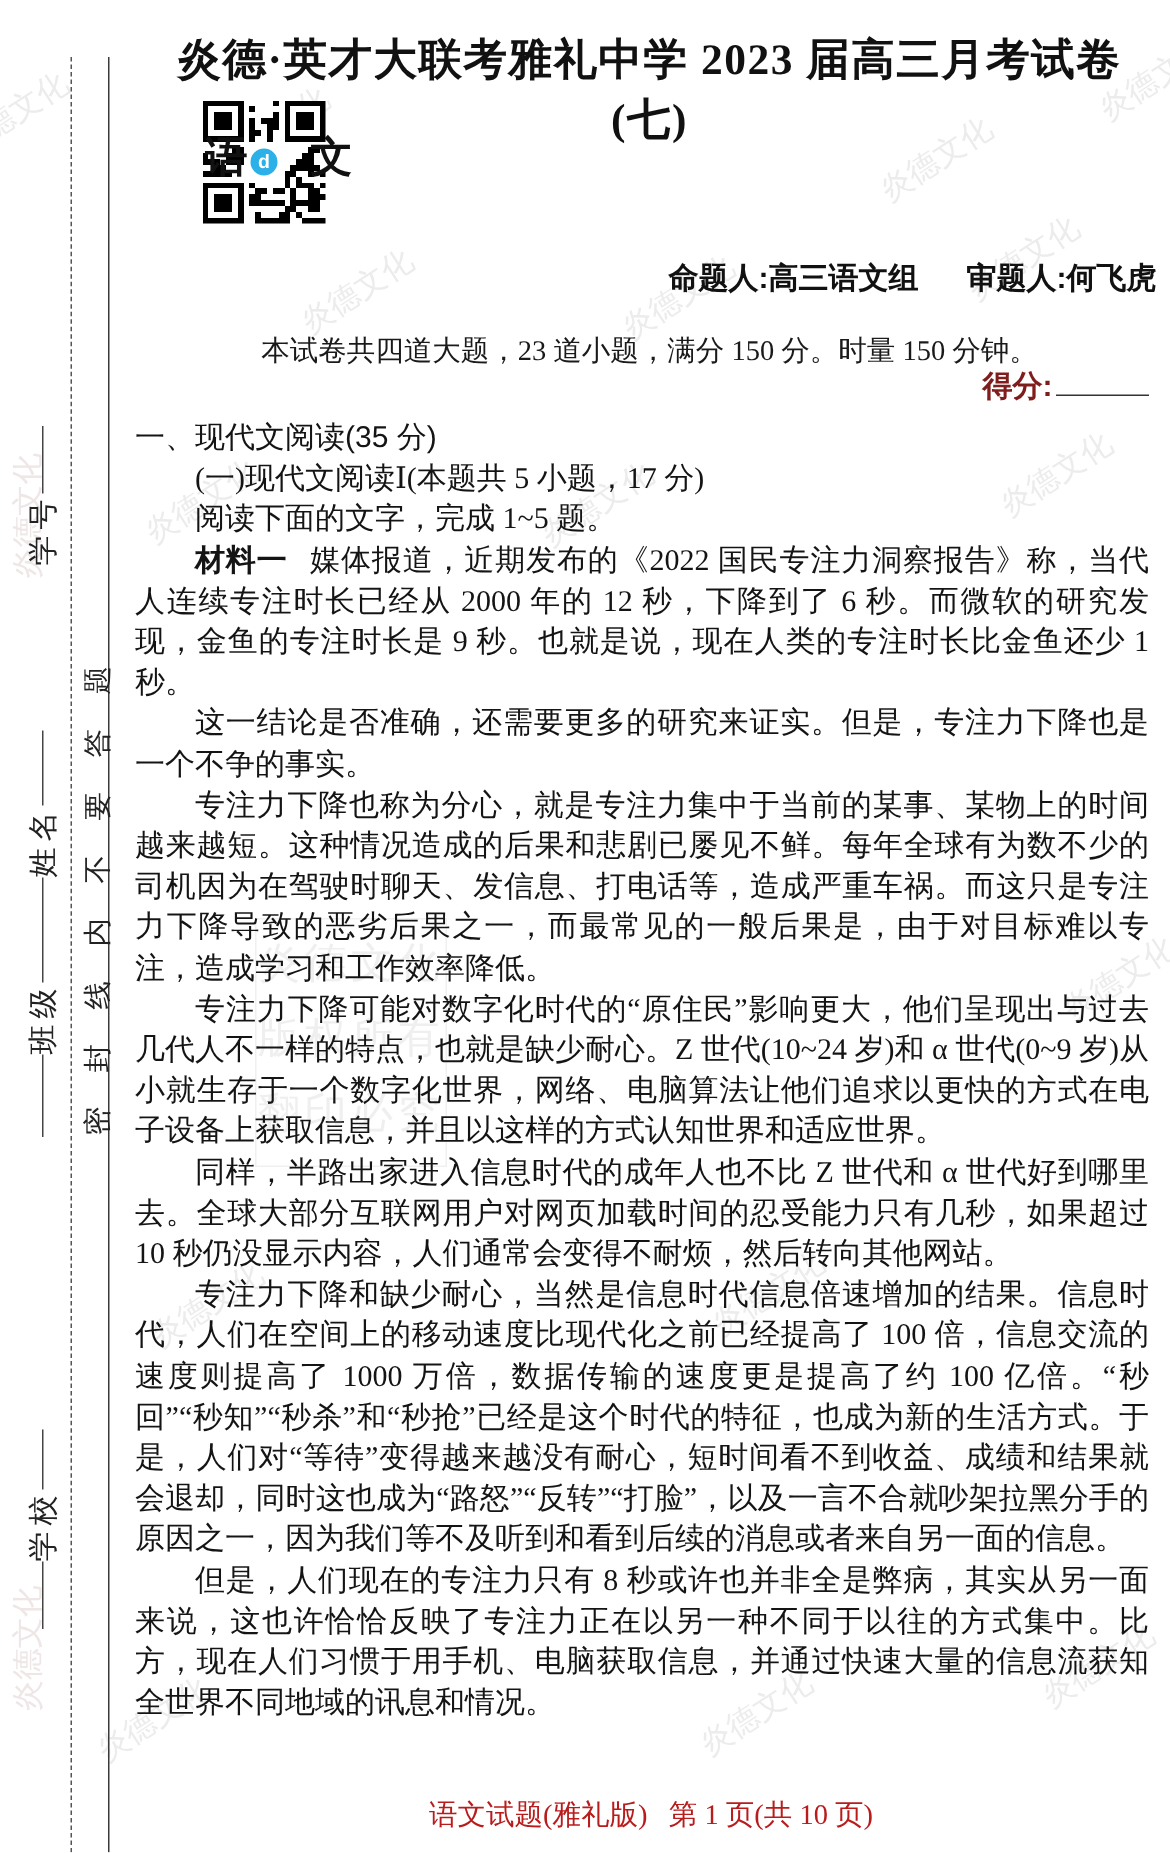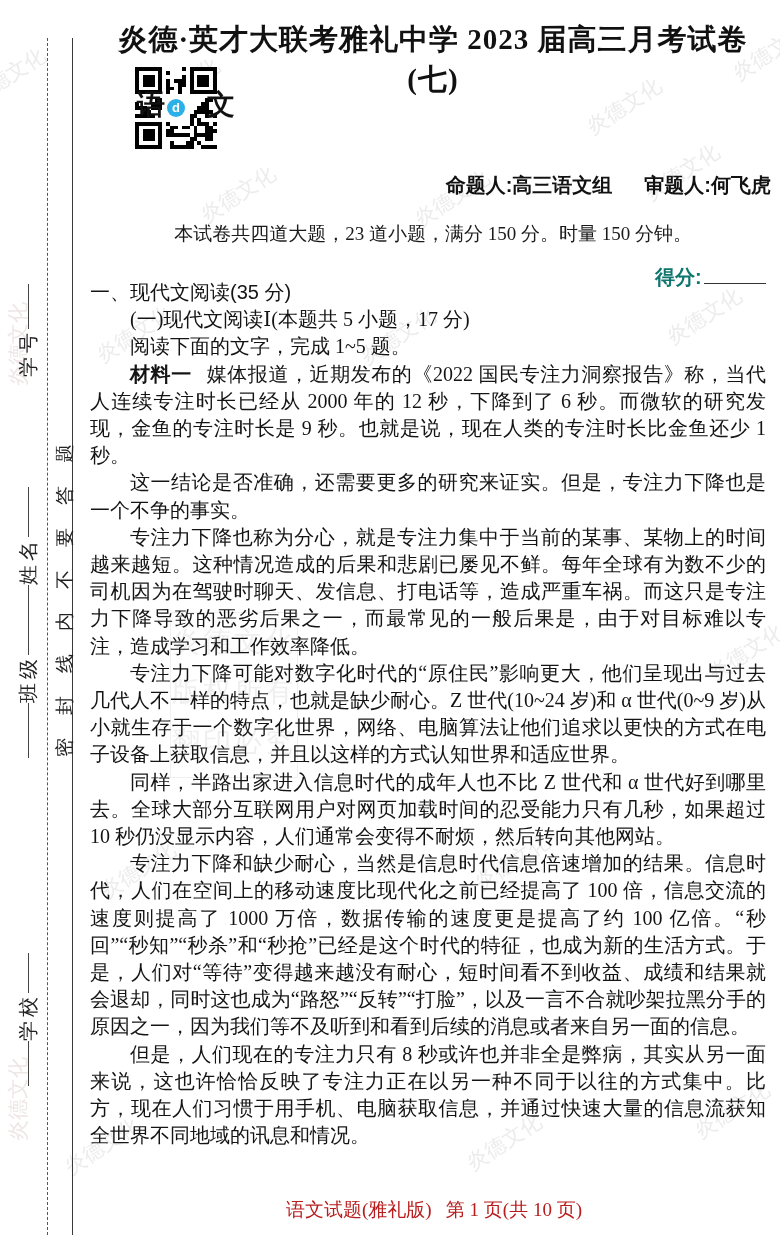--- a/index.html
+++ b/index.html
@@ -47,21 +47,21 @@
   .subject{position:absolute;left:95px;top:86px;width:676px;
            font-size:28px;font-weight:bold;letter-spacing:42px;text-indent:42px;
            font-family:"Liberation Sans","DejaVu Sans",sans-serif;color:#111;}
   .setters{position:absolute;left:95px;top:172px;width:676px;text-align:right;
            font-size:20px;font-weight:bold;
            font-family:"Liberation Sans","DejaVu Sans",sans-serif;color:#111;}
   .setters .sp{margin-left:32px;}
   .examinfo{position:absolute;left:95px;top:221px;width:676px;text-align:center;
             font-size:19px;color:#1a1a1a;}
   .score{position:absolute;left:655px;top:244px;font-size:20px;font-weight:bold;
-         font-family:"Liberation Sans","DejaVu Sans",sans-serif;color:#0f766e;margin-top:20px;}
+         font-family:"Liberation Sans","DejaVu Sans",sans-serif;color:#7f1d1d;}
   .score-blank{display:inline-block;width:62px;height:0;border-bottom:1.5px solid #333;
                vertical-align:baseline;margin-left:2px;}
 
   
   .content{position:absolute;left:90px;top:279px;width:676px;font-size:20px;
            line-height:27.2px;text-align:justify;color:#141414;}
   .content .h1{font-family:"Liberation Sans","DejaVu Sans",sans-serif;
                font-weight:normal;font-size:20px;}
   .content p{margin:0;text-indent:2em;}
   .mlabel{font-family:"Liberation Sans","DejaVu Sans",sans-serif;font-weight:bold;

